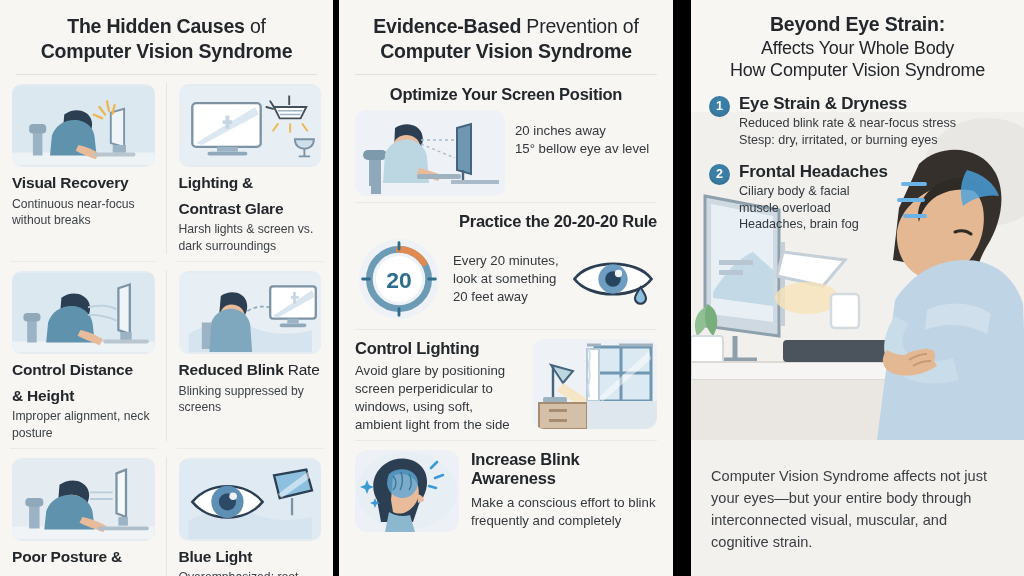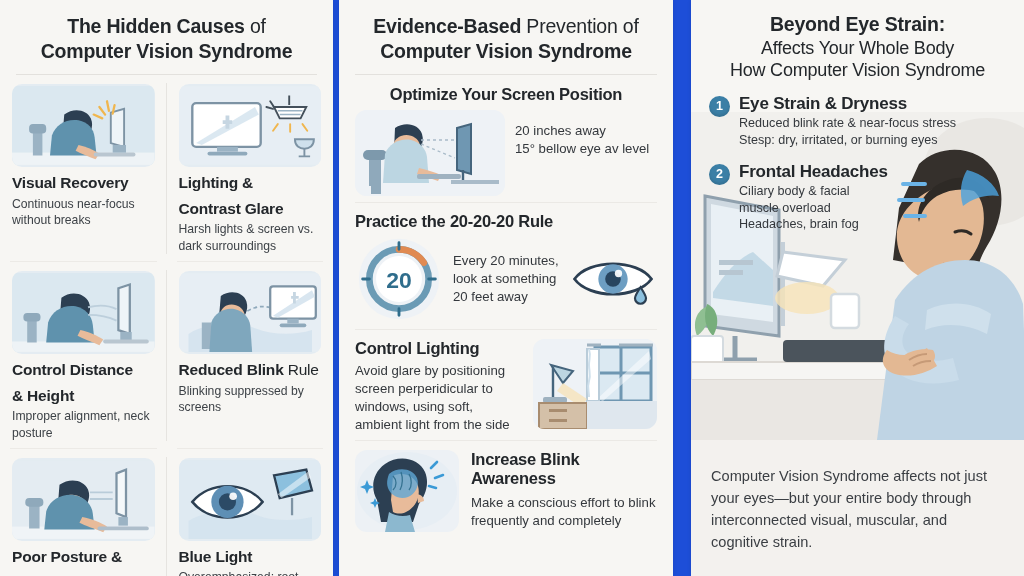--- a/index.html
+++ b/index.html
@@ -3,21 +3,21 @@
 <meta charset="utf-8">
 <style>
   * { margin:0; padding:0; box-sizing:border-box; }
   html,body { width:1024px; height:576px; overflow:hidden; }
   body {
     background:#d9d9d6;
     font-family:"Liberation Sans", sans-serif;
     color:#23272b;
     -webkit-font-smoothing:antialiased;
   }
-  .board { display:flex; width:1024px; height:576px; gap:6px; background:#1d4ed8; }
+  .board { display:flex; width:1024px; height:576px; gap:6px; background:#000000; }
 
   .panel { background:#f7f6f3; height:576px; position:relative; overflow:hidden;
            box-shadow:0 0 4px rgba(0,0,0,.10); }
   .panel-left   { width:337px; }
   .panel-mid    { width:338px; }
   .panel-right  { width:337px;margin-left:12px; }
 
   
   .ptitle { text-align:center; padding:14px 16px 0; line-height:1.26; }
   .ptitle .l { display:block; font-size:19.5px; letter-spacing:-.2px; }
@@ -169,21 +169,21 @@
             <g stroke="#8fa9bb" stroke-width="1.8" fill="none" stroke-dasharray="4 3">
               <path d="M72 40c10-6 20-6 28-2"></path>
             </g>
             <rect x="96" y="14" width="48" height="34" rx="3" fill="#fff" stroke="#7d93a4" stroke-width="2.4"></rect>
             <path d="M99 45 L140 18 L143 25 L104 47z" fill="#cfe0ec" opacity=".8"></path>
             <path d="M118 24h8v3h-8zM120 20h3v12h-3z" fill="#c6d6e2"></path>
             <rect x="114" y="48" width="12" height="5" fill="#9bb3c4"></rect>
               <rect x="106" y="53" width="28" height="4" rx="2" fill="#8fa9bb"></rect>
           </svg>
         </div>
-        <div class="ttl"><span>Reduced Blink</span><span class="lt"> Rule</span></div>
+        <div class="ttl"><span>Reduced Blink</span><span class="lt"> Rate</span></div>
         <div class="sub">Blinking suppressed by screens</div>
       </div>
 
       <div class="cell bdr-r">
         <div class="thumb">
           <svg viewBox="0 0 150 83" width="100%" height="100%">
             <rect width="150" height="83" fill="#e4ecf2"></rect>
             <rect x="0" y="70" width="150" height="13" fill="#f0f4f7"></rect>
             <path d="M18 44h11v28H18z" fill="#9bb3c4"></path>
               <rect x="14" y="40" width="19" height="9" rx="4" fill="#8fa9bb"></rect>
@@ -253,21 +253,21 @@
             <rect x="96" y="70" width="48" height="4" fill="#a9bbc9"></rect>
             <rect x="62" y="64" width="44" height="5" rx="2" fill="#9fb2c0"></rect>
           </svg>
         </div>
         <div class="mbody" style="padding-top:12px;white-space:pre-line">20 inches away
 15° bellow eye av level</div>
       </div>
     </div>
 
     <div class="msec">
-      <div class="mhead" style="text-align:left">Practice the 20-20-20 Rule</div>
+      <div class="mhead" style="text-align:right">Practice the 20-20-20 Rule</div>
       <div class="mrow mrow-c" style="margin-top:4px">
         <div>
           <svg viewBox="0 0 92 92" width="88" height="88">
             <circle cx="46" cy="46" r="42" fill="#eef2f6"></circle>
             <circle cx="46" cy="46" r="31" fill="none" stroke="#6b9bb5" stroke-width="7"></circle>
             <path d="M46 15a31 31 0 0 1 26 14" fill="none" stroke="#e08a52" stroke-width="7" stroke-linecap="round"></path>
             <circle cx="46" cy="46" r="24" fill="#fff"></circle>
             <text x="46" y="55" text-anchor="middle" font-family="Liberation Sans, sans-serif" font-size="24" font-weight="700" fill="#2f6d8c">20</text>
             <g stroke="#2f6d8c" stroke-width="3" stroke-linecap="round">
               <path d="M46 8v7M46 77v7M8 46h7M77 46h7"></path>

